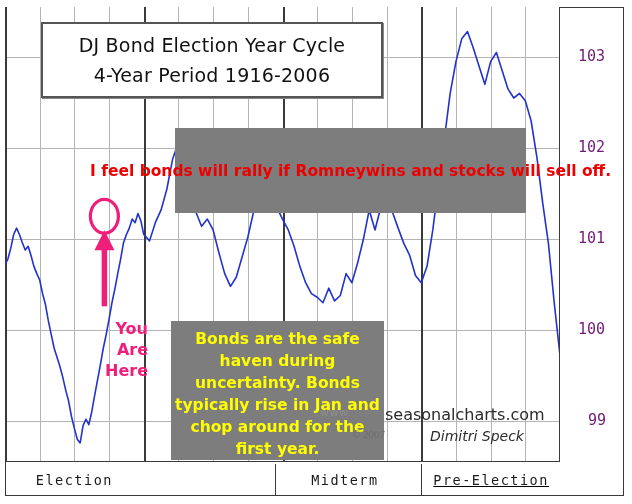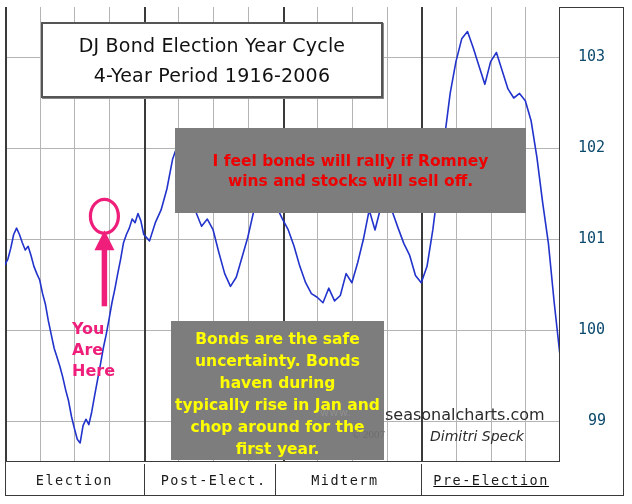--- a/index.html
+++ b/index.html
@@ -14,44 +14,44 @@
   #plot-area{position:absolute;left:5px;top:7px;width:555px;height:455px;box-sizing:border-box;border-right:1.5px solid #3a3a3a;border-bottom:1.5px solid #3a3a3a;overflow:hidden;background:#fff;}
 
   .gridline{position:absolute;background:#b4b4b4;}
   .gridline.h{left:0;width:100%;height:1px;}
   .gridline.v{top:0;width:1px;height:100%;}
   .gridline.v.major{background:#3a3a3a;width:1.5px;}
 
   #curve-svg{position:absolute;left:0;top:0;width:555px;height:455px;}
 
   
-  .ylabel{position:absolute;left:578px;font-family:"DejaVu Sans Mono","Liberation Mono",monospace;font-size:15px;color:#0c4a6e;letter-spacing:0px;white-space:nowrap;}
+  .ylabel{position:absolute;left:578px;font-family:"DejaVu Sans Mono","Liberation Mono",monospace;font-size:15px;color:#701a75;letter-spacing:0px;white-space:nowrap;}
 
   
   #xaxis-band{position:absolute;left:5px;top:464px;width:555px;height:32px;box-sizing:border-box;padding-left:32px;}
   .xcell{position:absolute;top:0;height:32px;box-sizing:border-box;border-left:1.2px solid #3a3a3a;border-top:0;display:flex;align-items:center;justify-content:center;}
   .xcell span{font-family:"DejaVu Sans Mono","Liberation Mono",monospace;font-size:13.5px;color:#1a1a1a;letter-spacing:1.5px;}
   #xaxis-band .xcell:first-child{border-left:none;}
 
   
   #title-box{position:absolute;left:41px;top:22px;width:342px;height:76px;background:#ffffff;border:2px solid #555;box-sizing:border-box;
     display:flex;flex-direction:column;align-items:center;justify-content:center;gap:8px;box-shadow:1px 1px 0 #888;}
   #title-box div{font-family:"DejaVu Sans","Liberation Sans",sans-serif;font-size:19px;color:#111;white-space:nowrap;letter-spacing:0.2px;}
 
   
   #note-red{position:absolute;left:175px;top:128px;width:351px;height:85px;background:#7d7d7d;
-    display:flex;flex-direction:column;align-items:center;justify-content:center;}
+    display:flex;flex-direction:row;align-items:center;justify-content:center;}
   #note-red div{color:#ee0000;font-family:"DejaVu Sans","Liberation Sans",sans-serif;font-weight:bold;font-size:15.5px;line-height:20px;white-space:nowrap;text-align:center;}
 
   #note-yellow{position:absolute;left:171px;top:321px;width:213px;height:139px;background:#7d7d7d;
     display:flex;flex-direction:column;align-items:center;justify-content:flex-start;padding-top:7px;box-sizing:border-box;}
   #note-yellow div{color:#ffff00;font-family:"DejaVu Sans","Liberation Sans",sans-serif;font-weight:bold;font-size:15.5px;line-height:22px;white-space:nowrap;text-align:center;}
 
   
-  #you-are-here{position:absolute;left:72px;top:318px;width:58px;text-align:left;}
+  #you-are-here{position:absolute;left:90px;top:318px;width:58px;text-align:right;}
   #you-are-here div{color:#ee1e7a;font-family:"DejaVu Sans","Liberation Sans",sans-serif;font-weight:bold;font-size:16px;line-height:21px;}
   #yah-marker{position:absolute;left:0;top:0;width:555px;height:455px;pointer-events:none;}
 
   
   #watermark{position:absolute;left:320px;top:406px;color:#8f8f8f;font-family:"DejaVu Sans","Liberation Sans",sans-serif;font-size:11px;letter-spacing:0.5px;}
   #wm-site{position:absolute;left:385px;top:405px;color:#2b2b2b;font-family:"DejaVu Sans","Liberation Sans",sans-serif;font-size:16px;}
   #wm-copy{position:absolute;left:352px;top:428px;color:#6e6e6e;font-family:Liberation Serif, serif;font-size:11px;}
   #wm-author{position:absolute;left:430px;top:428px;color:#2b2b2b;font-family:"DejaVu Sans","Liberation Sans",sans-serif;font-size:14px;font-style:italic;}
 </style>
 </head>
@@ -100,45 +100,42 @@
       <div class="ylabel" style="top: 320.05px;">100</div>
       <div class="ylabel" style="top: 229.05px;">101</div>
       <div class="ylabel" style="top: 138.05px;">102</div>
       <div class="ylabel" style="top: 47.05px;">103</div>
     </div>
 
   <div id="xaxis-band">
       <div class="xcell" style="left: 0px; width: 138.75px;">
         <span>Election</span>
       </div>
-      <div class="xcell" style="left: 138.75px; width: 138.75px;">
-        <span>Post-Elect.</span>
-      </div>
       <div class="xcell" style="left: 270px; width: 138.75px; justify-content: center;">
         <span>Midterm</span>
       </div>
       <div class="xcell" style="left: 416.25px; width: 138.75px; text-decoration: underline;">
         <span>Pre-Election</span>
       </div>
     </div>
 
   <div id="title-box">
     <div>DJ Bond Election Year Cycle</div>
     <div>4-Year Period 1916-2006</div>
   </div>
 
   <div id="note-red">
     <div>I feel bonds will rally if Romney</div>
     <div>wins and stocks will sell off.</div>
   </div>
 
   <div id="note-yellow">
     <div>Bonds are the safe</div>
+    <div>haven during</div>
     <div>uncertainty. Bonds</div>
-    <div>haven during</div>
     <div>typically rise in Jan and</div>
     <div>chop around for the</div>
     <div>first year.</div>
   </div>
 
   <div id="you-are-here">
     <div>You</div>
     <div>Are</div>
     <div>Here</div>
   </div>

